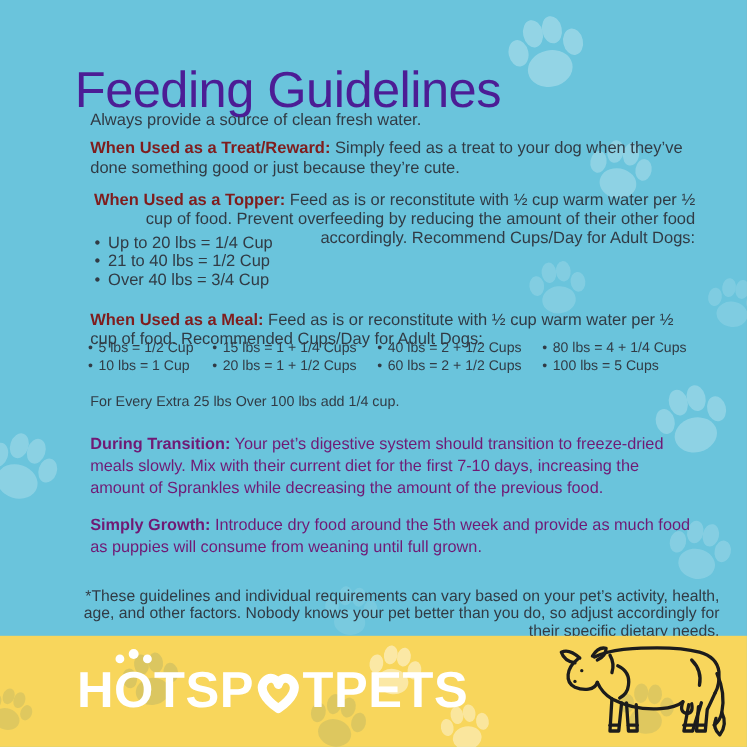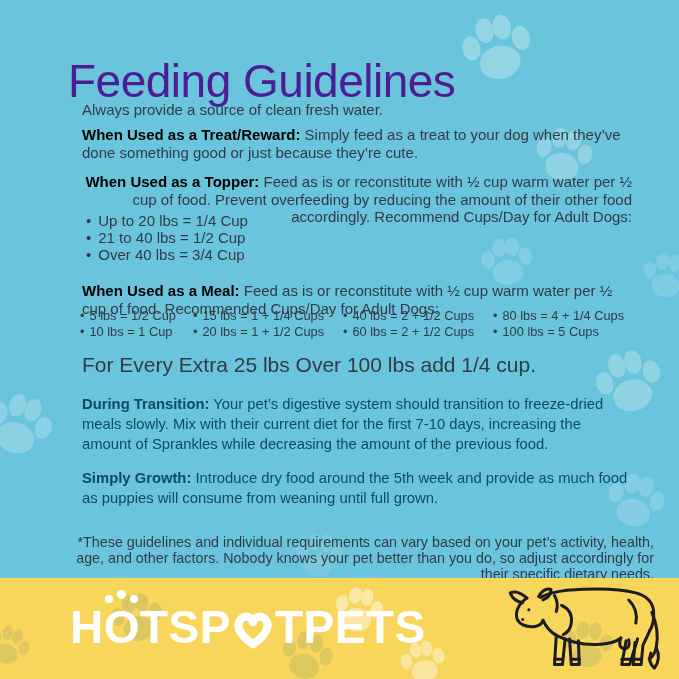--- a/index.html
+++ b/index.html
@@ -16,35 +16,35 @@
   .paw-pale{color:#ffffff;}
   
   .blk{position:absolute;left:68px;width:550px;}
   .title{
     top:26px;font-size:46px;line-height:1.05;font-weight:normal;
     color:#4c1d95;letter-spacing:-0.5px;width:600px;
   }
   .intro{top:87px;font-size:15px;}
   p{margin:14px;}
   .para{font-size:15px;line-height:17.5px;}
-  .para b{color:#000000;}
+  .para b{color:#7f1d1d;}
   .treat{top:112px;width:545px;}
   .topper{top:159px;text-align:right;}
   .bullets{top:212px;left:86px;list-style:none;margin:0;padding:0;font-size:15px;line-height:17px;}
   .bullets li::before,.grid-col li::before{content:"•";margin-right:7px;color:#313B45;}
   .meal{top:268px;width:555px;}
   .meal-grid{top:308px;left:80px;width:575px;display:flex;}
   .grid-col{list-style:none;margin:0;padding:0;font-size:12.8px;line-height:16px;white-space:nowrap;}
   .grid-col li::before{margin-right:5px;}
   .col1{width:113px;}
   .col2{width:150px;}
   .col3{width:150px;}
   .col4{width:140px;}
-  .extra{top:342px;font-size:21px;}
-  .during{top:380px;width:580px;font-size:14.8px;line-height:20px;color:#0c4a6e;}
+  .extra{top:342px;font-size:13px;}
+  .during{top:380px;width:580px;font-size:14.8px;line-height:20px;color:#701a75;}
   .disclaimer{
     top:521px;left:40px;width:600px;text-align:right;
     font-size:14.3px;line-height:15.8px;
   }
   
   .footer{
     position:absolute;left:0;top:578px;width:679px;height:101px;
     background:#F8D65C;
   }
   .logo{

